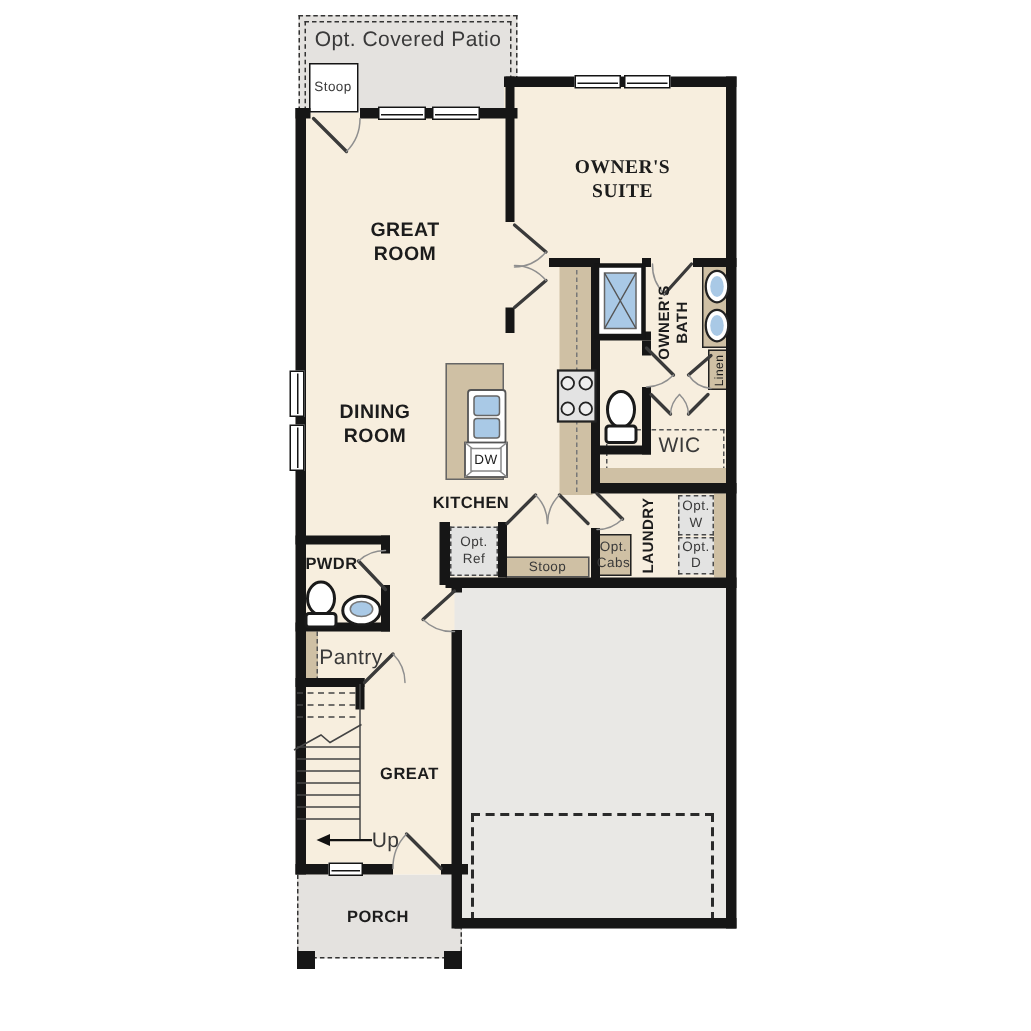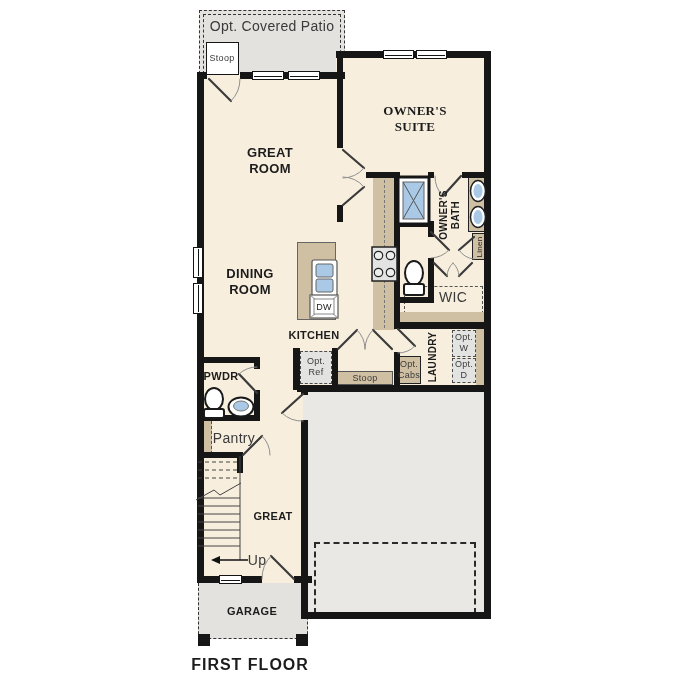--- a/index.html
+++ b/index.html
@@ -224,16 +224,15 @@
 Cabs</div>
   <div class="lbl s10 b rot" style="left:433px;top:357px;">LAUNDRY</div>
   <div class="lbl s9 muted" style="left:464px;top:343px;">Opt.
 W</div>
   <div class="lbl s9 muted" style="left:464px;top:370px;">Opt.
 D</div>
   <div class="lbl s11 b" style="left:221px;top:377px;">PWDR</div>
   <div class="lbl s95 muted" style="left:234px;top:438px;">Pantry</div>
   <div class="lbl s12 b" style="left:273px;top:517px;">GREAT</div>
   <div class="lbl s95 muted" style="left:257px;top:560px;">Up</div>
-  <div class="lbl s11 b" style="left:252px;top:612px;">GARAGE</div>
-  <div class="lbl s16 b" style="left:250px;top:665px;width:220px;">FIRST FLOOR</div>
+  <div class="lbl s11 b" style="left:252px;top:612px;">PORCH</div>
 
 </div>
 
 </body></html>

